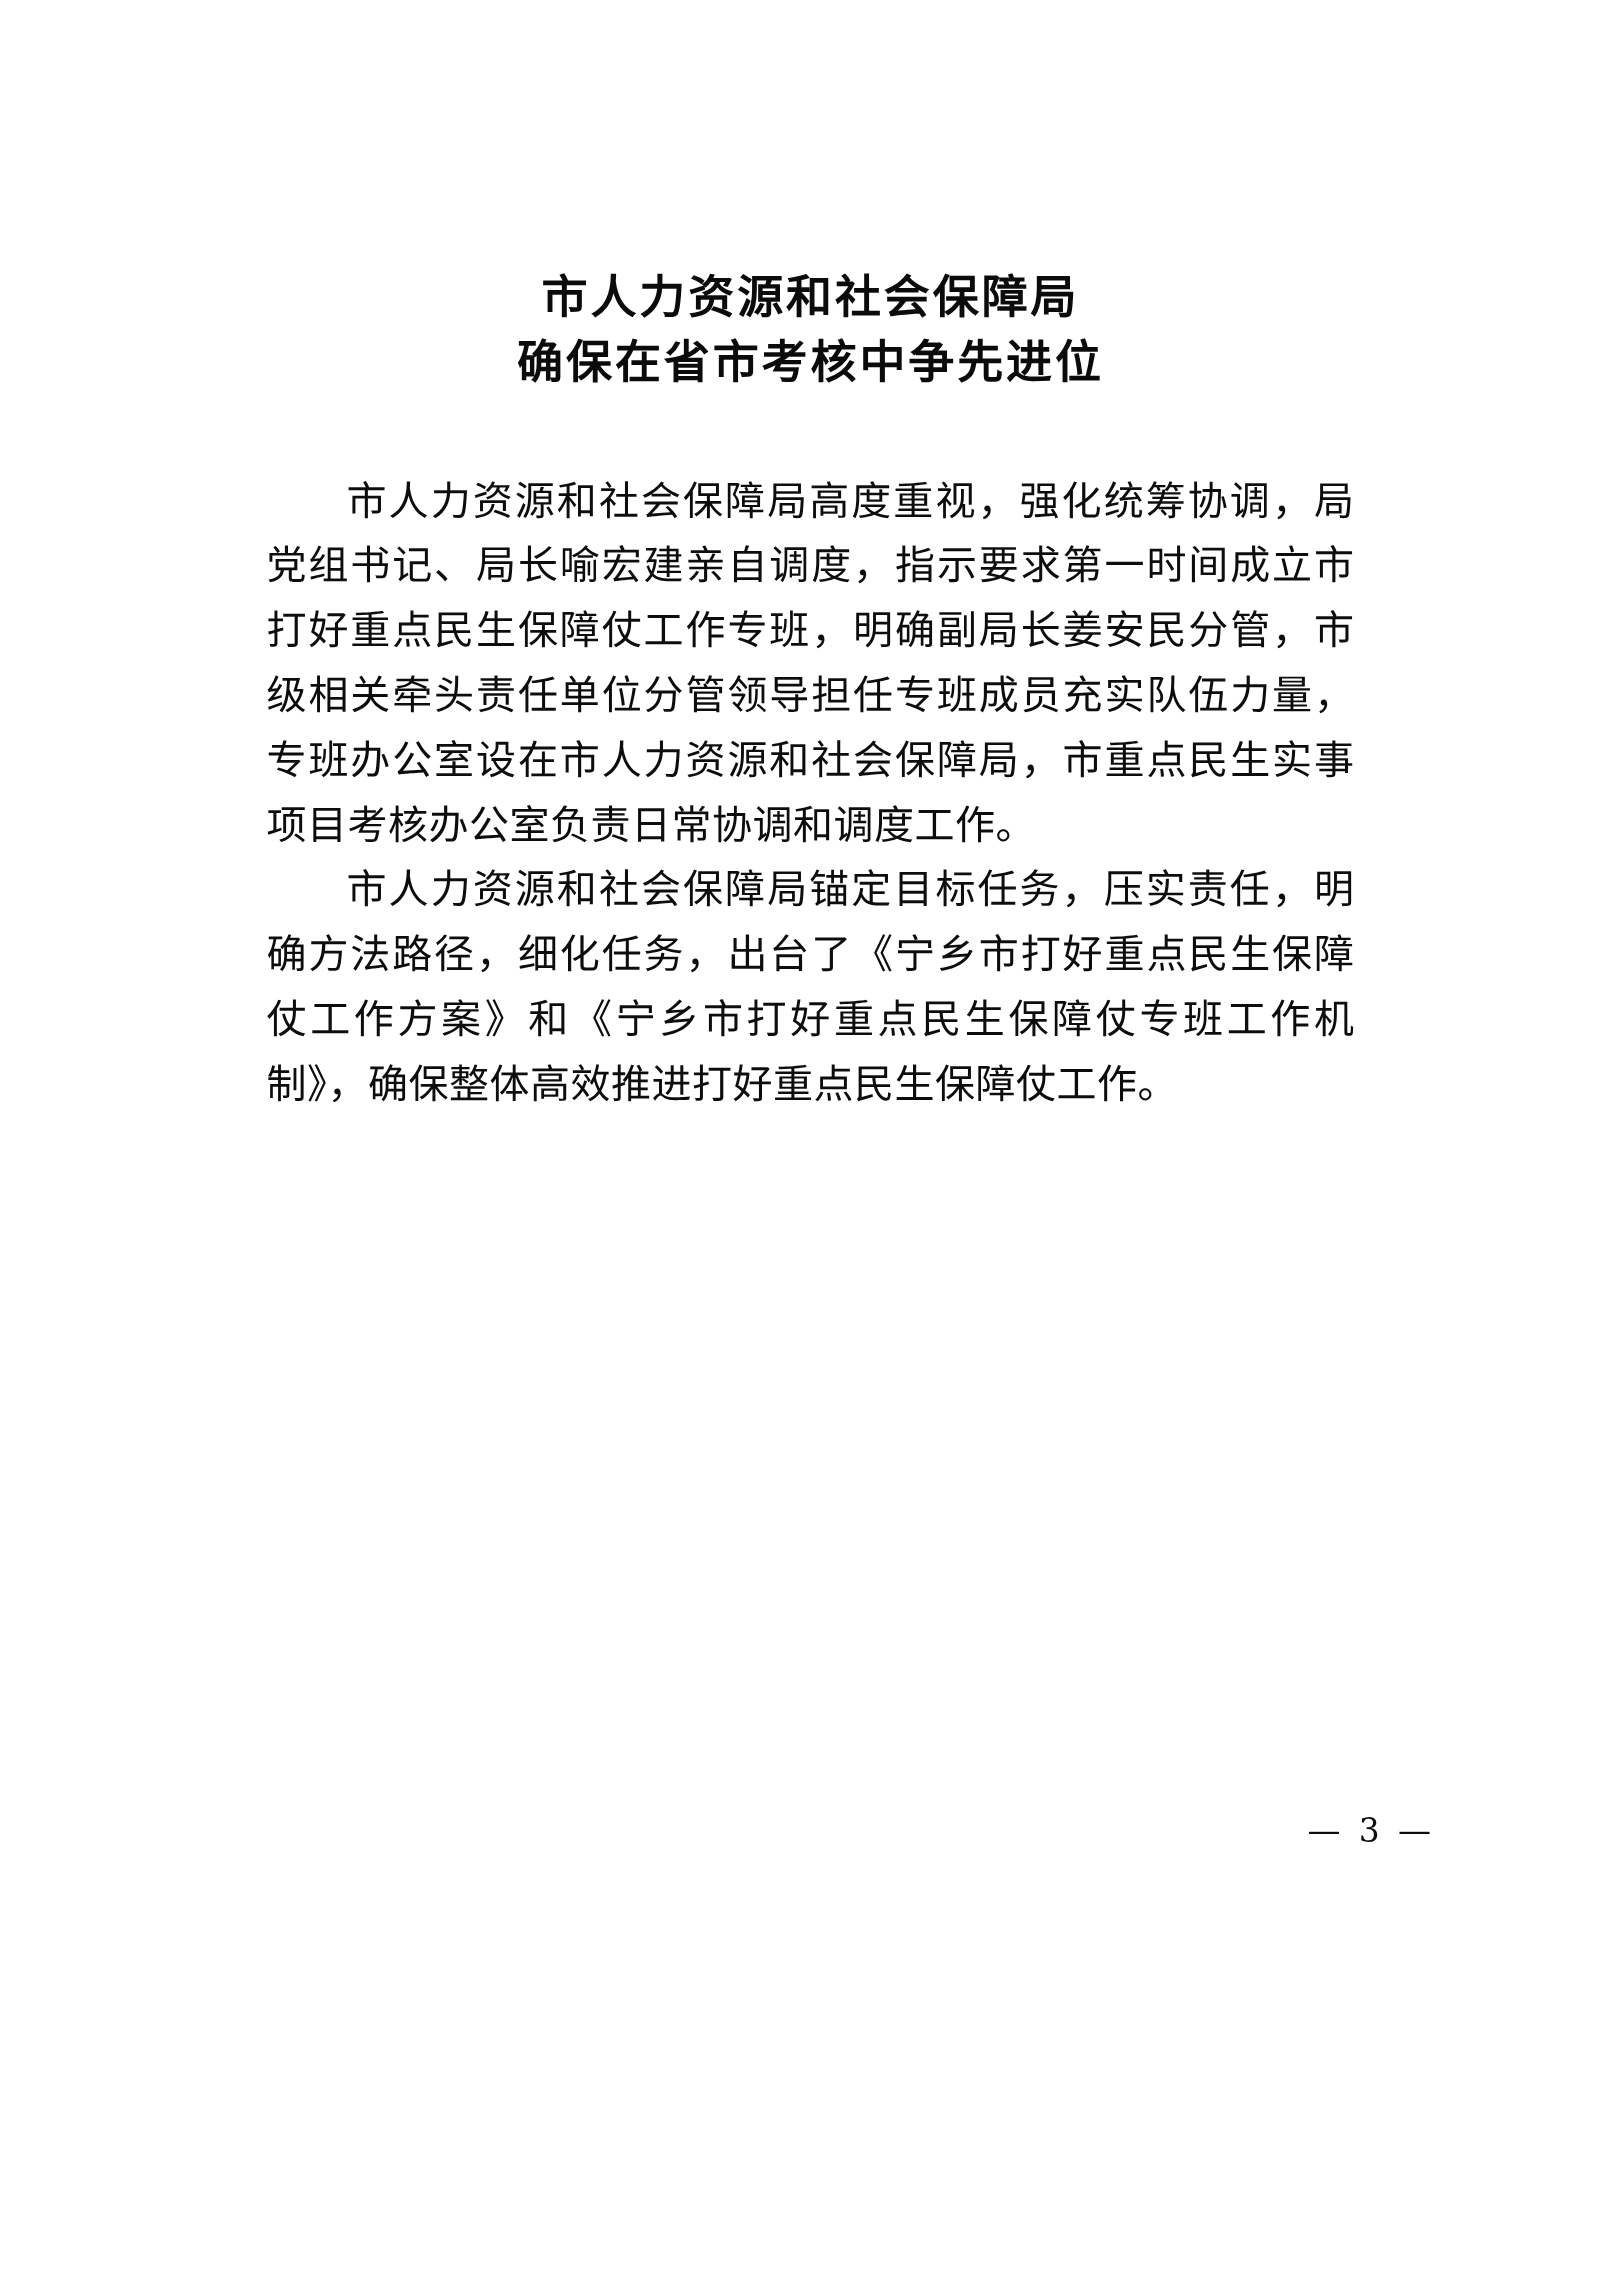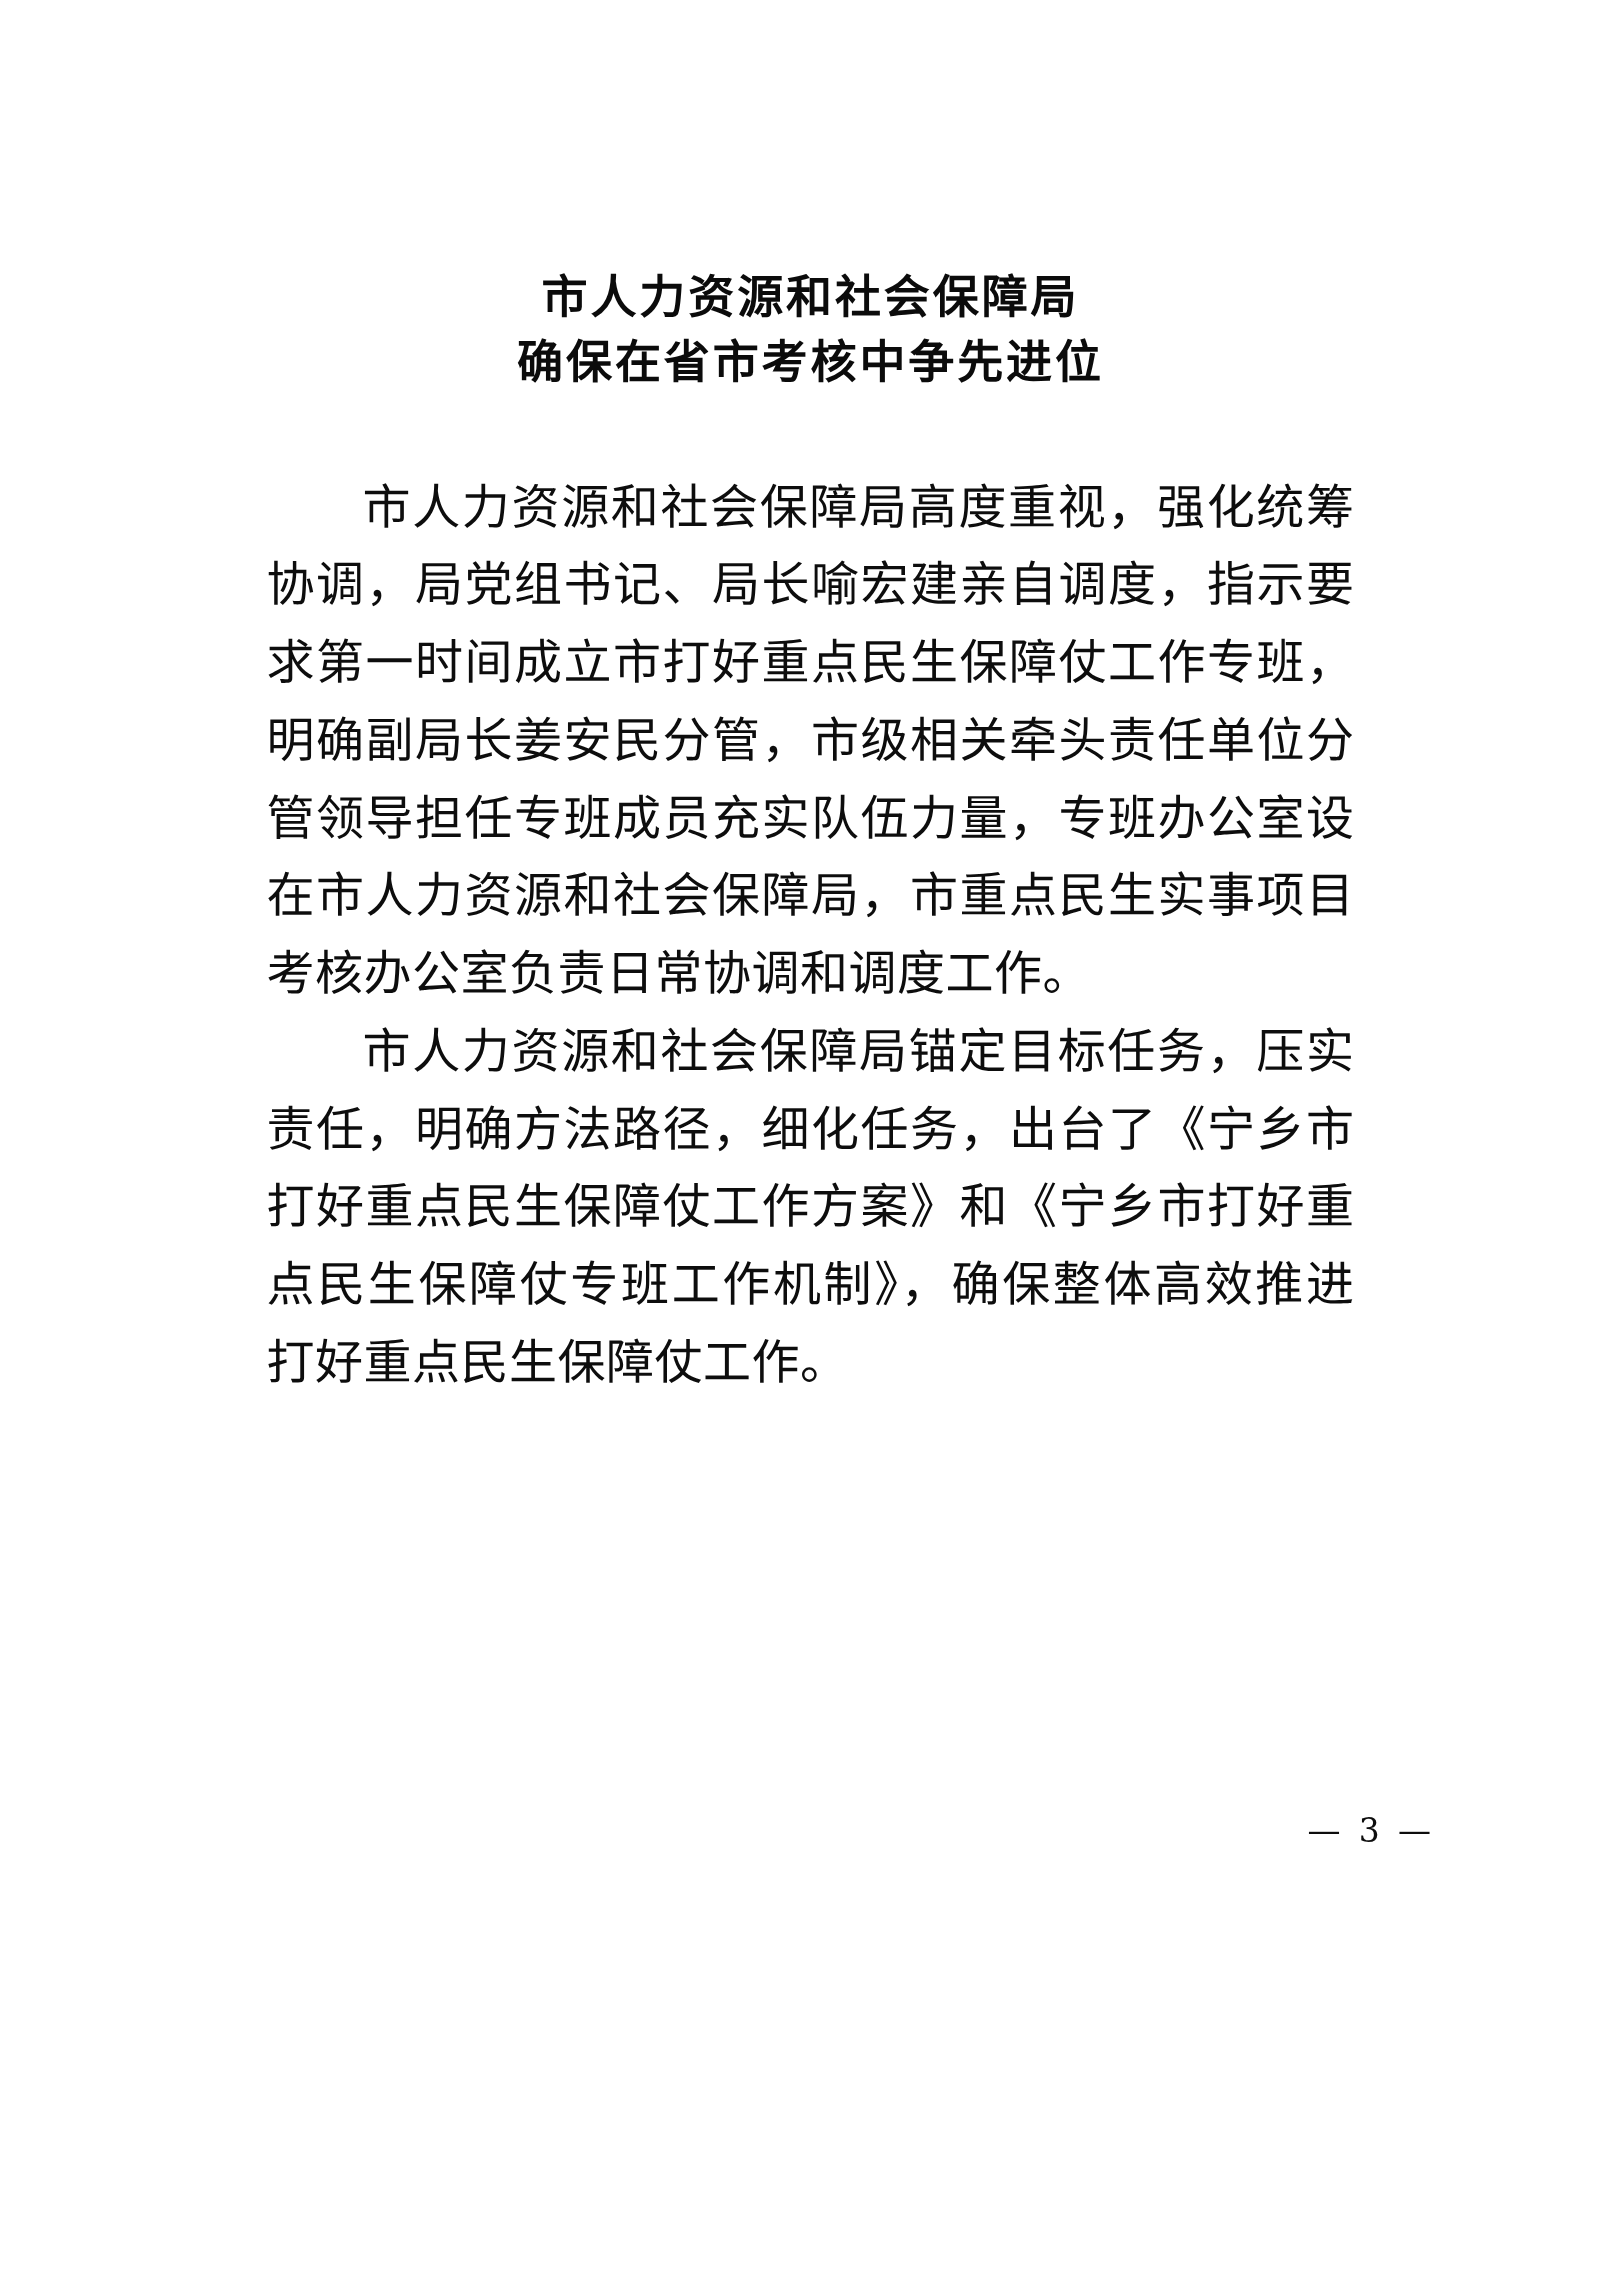--- a/index.html
+++ b/index.html
@@ -37,21 +37,21 @@
     color: #0b0b0b;
   }
   .body-block {
     margin: 0 auto;
     width: 1088px;
     margin-top: 73px;
   }
   p.para {
     margin: 0;
     text-indent: 2em;
-    font-size: 48px;
+    font-size: 40px;
     line-height: 1.62;
     text-align: justify;
     text-justify: inter-ideograph;
     letter-spacing: 0.5px;
     color: #0d0d0d;
   }
   p.para + p.para {
     margin-top: 0px;
   }
   .bold-run {

